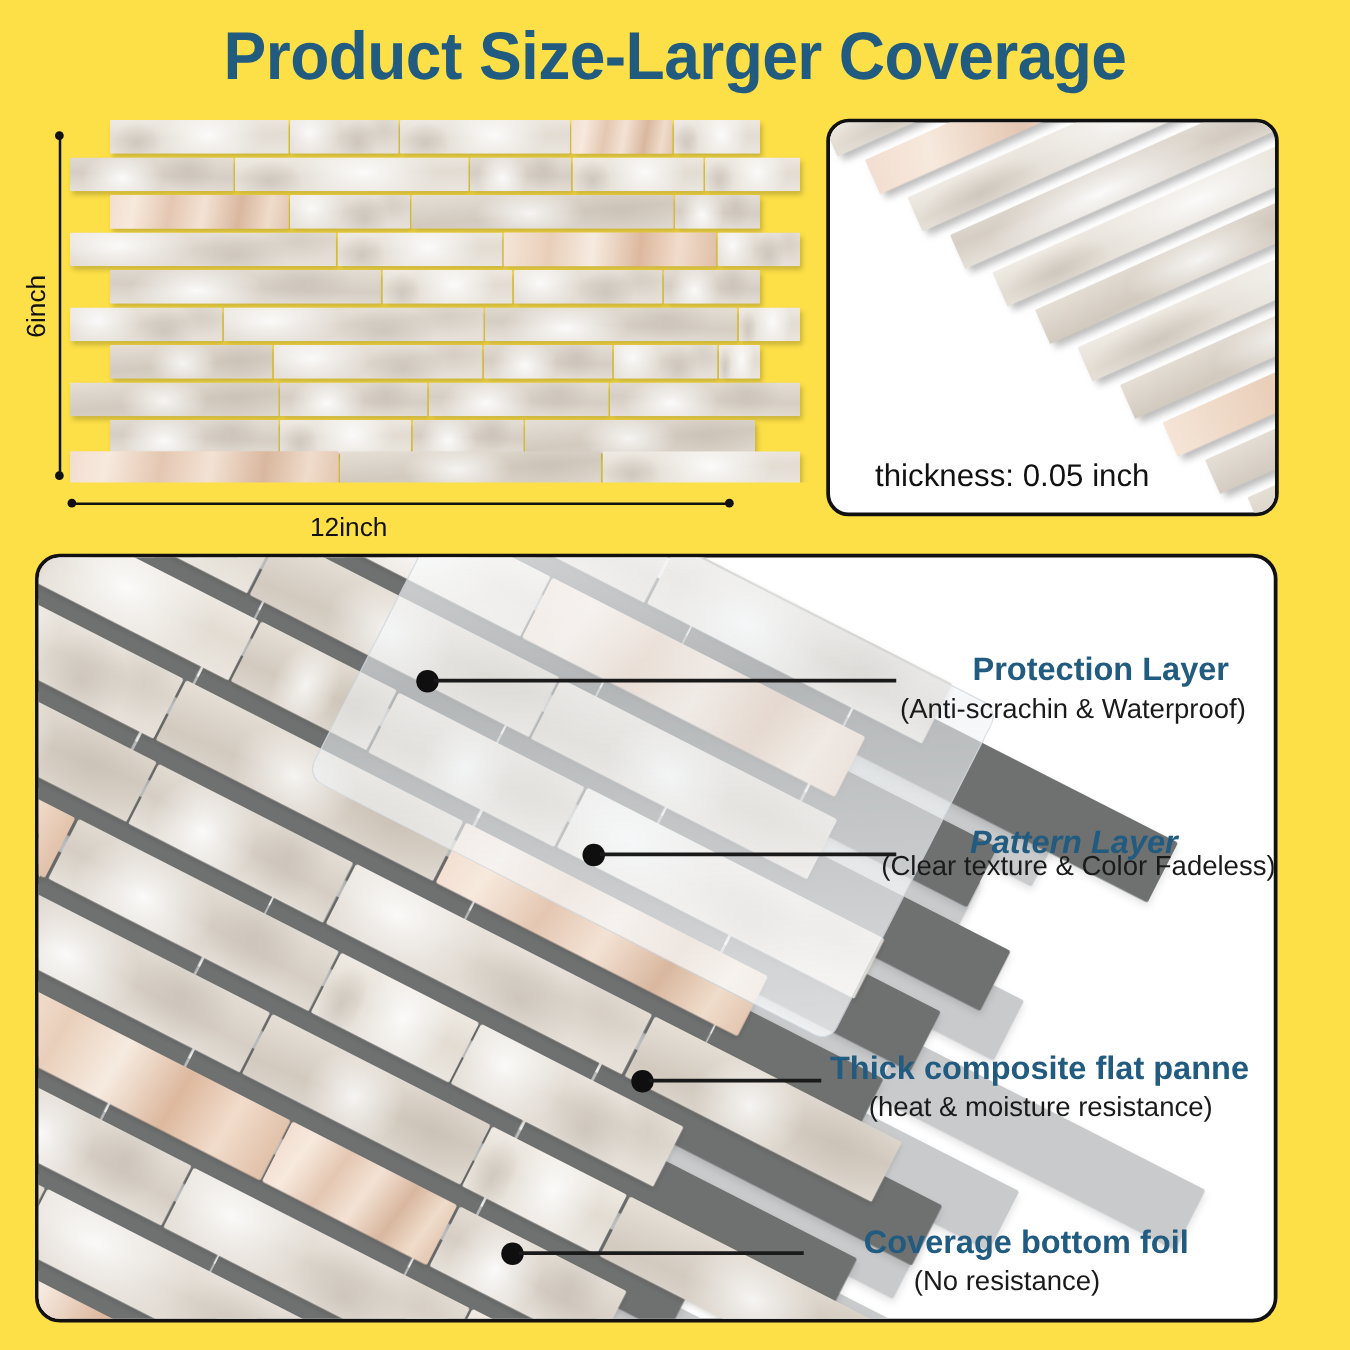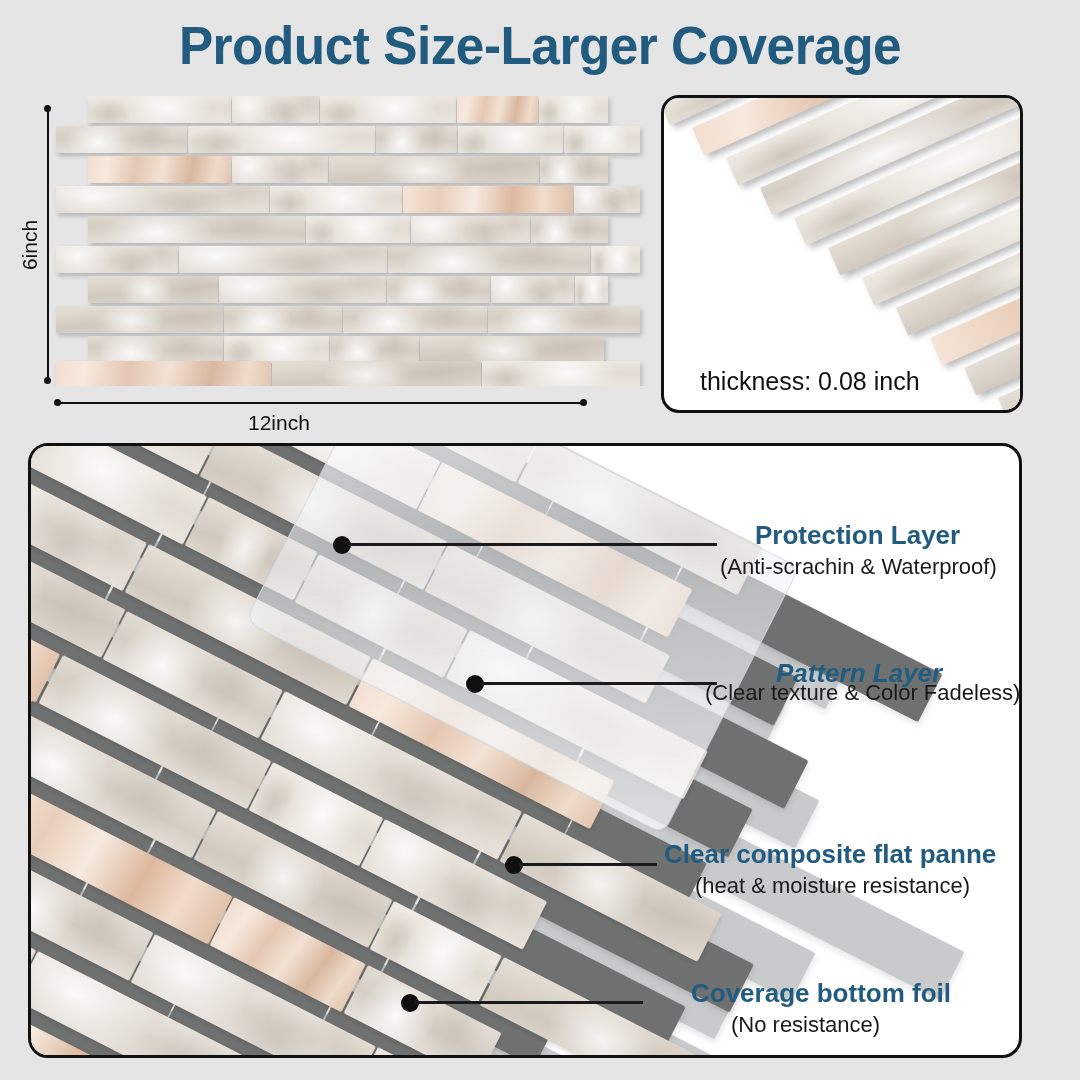--- a/index.html
+++ b/index.html
@@ -2,21 +2,21 @@
 <html><head>
 <meta charset="utf-8">
 <style>
   * { box-sizing: border-box; margin: 0; padding: 0; }
   html, body {
     width: 1080px; height: 1080px;
     background: #ffffff;
     font-family: "Liberation Sans", sans-serif;
     overflow: hidden;
   }
-  #page { position: relative; width: 1080px; height: 1080px; background: #e5e5e5; }
+  #page { position: relative; width: 1080px; height: 1080px; background: #fde047; }
 
   
   .title {
     position: absolute; left: 0; top: 14px; width: 1080px;
     text-align: center;
     font-family: "Liberation Sans", sans-serif;
     font-size: 54px; font-weight: bold;
     color: #215b80;
     letter-spacing: -0.5px;
     transform: scaleX(0.95);
@@ -195,21 +195,21 @@
         <div class="tstrip s3" style="width: 367.444px; left: 62px; top: 60px; transform: rotate(-24deg); z-index: 9;"></div>
         <div class="tstrip s2" style="width: 387.513px; left: 96px; top: 90px; transform: rotate(-24deg); z-index: 8;"></div>
         <div class="tstrip s3" style="width: 315.967px; left: 130px; top: 120px; transform: rotate(-24deg); z-index: 7;"></div>
         <div class="tstrip s4" style="width: 303.671px; left: 164px; top: 150px; transform: rotate(-24deg); z-index: 6;"></div>
         <div class="tstrip s3" style="width: 410.006px; left: 198px; top: 180px; transform: rotate(-24deg); z-index: 5;"></div>
         <div class="tstrip s4" style="width: 313.985px; left: 232px; top: 210px; transform: rotate(-24deg); z-index: 4;"></div>
         <div class="tstrip m2" style="width: 412.027px; left: 266px; top: 240px; transform: rotate(-24deg); z-index: 3;"></div>
         <div class="tstrip s4" style="width: 345.042px; left: 300px; top: 270px; transform: rotate(-24deg); z-index: 2;"></div>
         <div class="tstrip s4" style="width: 422.421px; left: 334px; top: 300px; transform: rotate(-24deg); z-index: 1;"></div>
       </div>
-    <div class="thicklabel">thickness: 0.08 inch</div>
+    <div class="thicklabel">thickness: 0.05 inch</div>
   </div>
 
   <div class="bigpanel">
     <div class="layerstage" id="layerstage">
         <div class="gstrip" style="background: rgb(200, 202, 203); filter: drop-shadow(rgba(0, 0, 0, 0.1) 2px 3px 3px); width: 289px; left: 145.797px; top: -127.569px; transform: rotate(27deg); z-index: 1;"></div>
         <div class="gstrip" style="background: rgb(200, 202, 203); filter: drop-shadow(rgba(0, 0, 0, 0.1) 2px 3px 3px); width: 175px; left: 405.08px; top: 4.54216px; transform: rotate(27deg); z-index: 1;"></div>
         <div class="gstrip" style="background: rgb(200, 202, 203); filter: drop-shadow(rgba(0, 0, 0, 0.1) 2px 3px 3px); width: 287px; left: 562.789px; top: 84.8985px; transform: rotate(27deg); z-index: 1;"></div>
         <div class="gstrip" style="background: rgb(200, 202, 203); filter: drop-shadow(rgba(0, 0, 0, 0.1) 2px 3px 3px); width: 173px; left: 71.2472px; top: -88.2686px; transform: rotate(27deg); z-index: 1;"></div>
         <div class="gstrip" style="background: rgb(200, 202, 203); filter: drop-shadow(rgba(0, 0, 0, 0.1) 2px 3px 3px); width: 131px; left: 227.173px; top: -8.82026px; transform: rotate(27deg); z-index: 1;"></div>
         <div class="gstrip" style="background: rgb(200, 202, 203); filter: drop-shadow(rgba(0, 0, 0, 0.1) 2px 3px 3px); width: 281px; left: 345.677px; top: 51.5605px; transform: rotate(27deg); z-index: 1;"></div>
@@ -321,35 +321,35 @@
         <div class="lstrip s1" style="filter: drop-shadow(rgba(0, 0, 0, 0.12) 1px 2px 2px); width: 162px; left: -139.263px; top: 430.996px; transform: rotate(27deg); z-index: 3;"></div>
         <div class="lstrip s1" style="filter: drop-shadow(rgba(0, 0, 0, 0.12) 1px 2px 2px); width: 299px; left: 6.8624px; top: 505.45px; transform: rotate(27deg); z-index: 3;"></div>
         <div class="lstrip m2" style="filter: drop-shadow(rgba(0, 0, 0, 0.12) 1px 2px 2px); width: 241px; left: -88.1811px; top: 534.309px; transform: rotate(27deg); z-index: 3;"></div>
         <div class="lstrip s1" style="filter: drop-shadow(rgba(0, 0, 0, 0.12) 1px 2px 2px); width: 206px; left: -176.097px; top: 566.799px; transform: rotate(27deg); z-index: 3;"></div>
         <div class="film" style="width: 470px; height: 300px; left: 350px; top: -92px; transform: rotate(27deg); z-index: 4;"></div>
       </div>
 
     <div class="callout">
       <div class="cdot" style="left:302px; top:90px;"></div>
       <div class="cline" style="left:316px; top:97px; width:370px;"></div>
-      <div class="ctitle" style="left:724px; top:74px;">Protection Layer</div>
+      <div class="ctitle" style="left:747px; top:74px;">Protection Layer</div>
       <div class="csub" style="left:689px; top:108px;">(Anti-scrachin &amp; Waterproof)</div>
     </div>
 
     <div class="callout">
       <div class="cdot" style="left:435px; top:229px;"></div>
       <div class="cline" style="left:449px; top:236px; width:237px;"></div>
       <div class="ctitle" style="left:745px; top:212px;font-style:italic;">Pattern Layer</div>
       <div class="csub" style="left:674px; top:234px;">(Clear texture &amp; Color Fadeless)</div>
     </div>
 
     <div class="callout">
       <div class="cdot" style="left:474px; top:410px;"></div>
       <div class="cline" style="left:488px; top:417px; width:138px;"></div>
-      <div class="ctitle" style="left:633px; top:393px;">Clear composite flat panne</div>
+      <div class="ctitle" style="left:633px; top:393px;">Thick composite flat panne</div>
       <div class="csub" style="left:664px; top:427px;">(heat &amp; moisture resistance)</div>
     </div>
 
     <div class="callout">
       <div class="cdot" style="left:370px; top:548px;"></div>
       <div class="cline" style="left:384px; top:555px; width:228px;"></div>
       <div class="ctitle" style="left:660px; top:532px;">Coverage bottom foil</div>
       <div class="csub" style="left:700px; top:566px;">(No resistance)</div>
     </div>
   </div>

